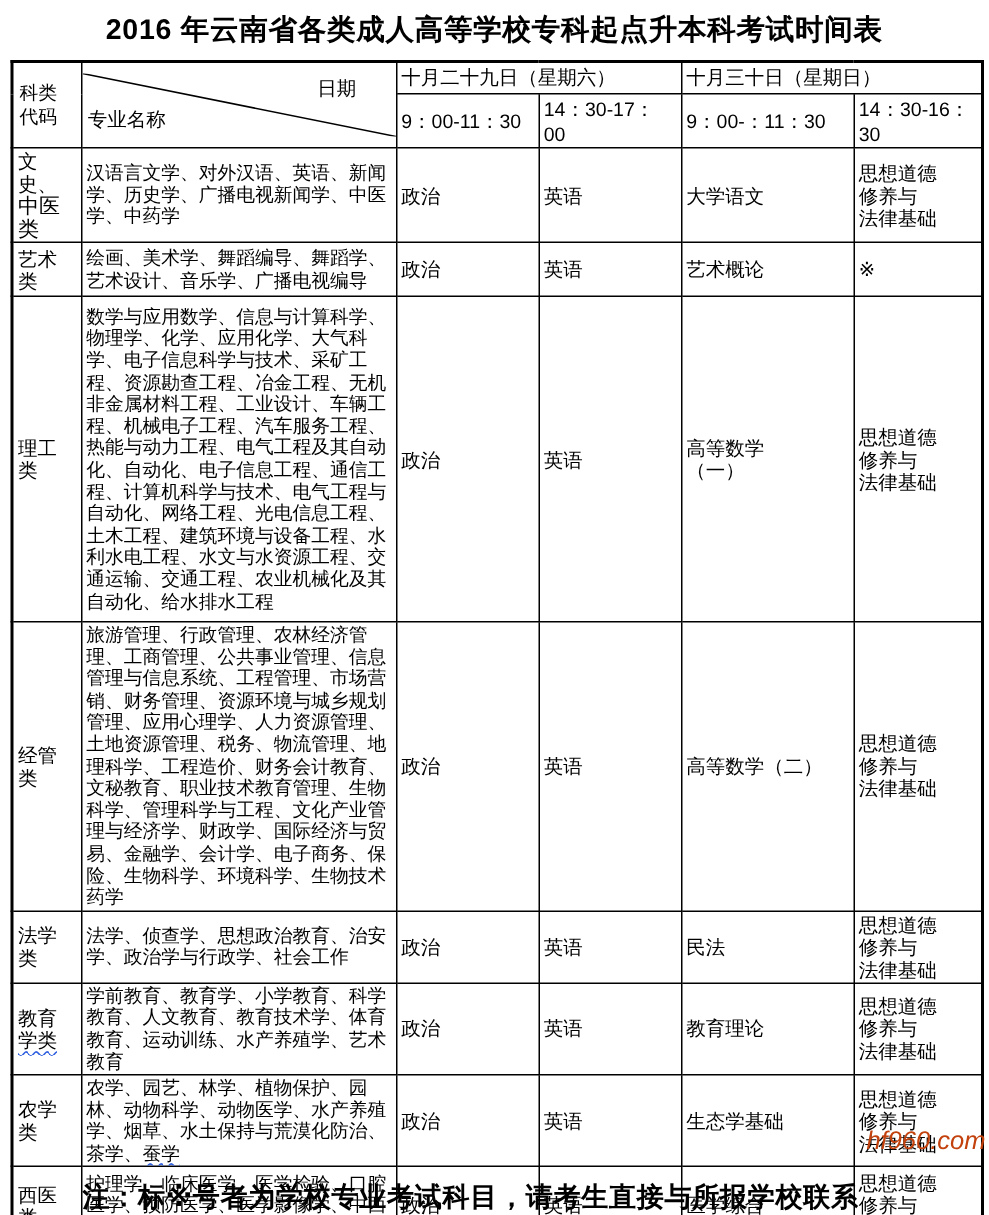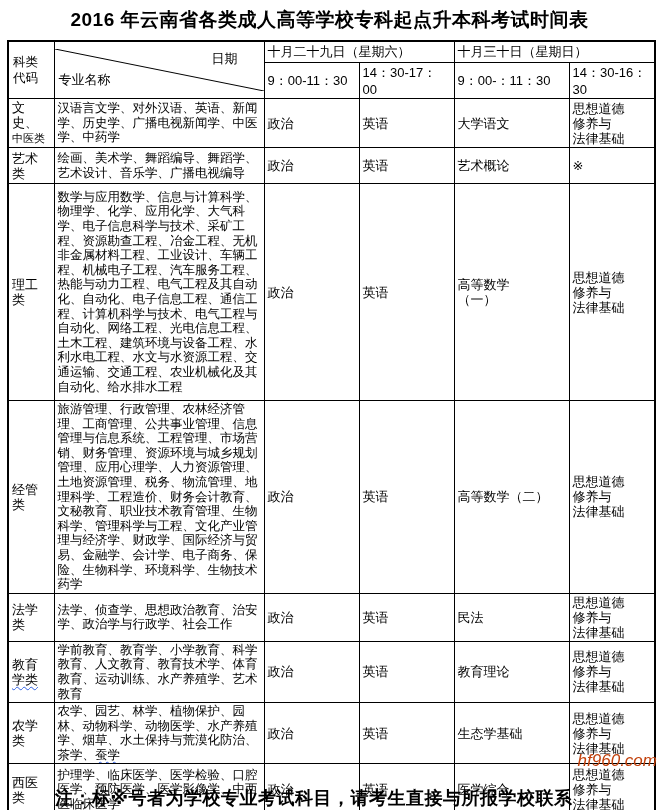--- a/index.html
+++ b/index.html
@@ -20,21 +20,21 @@
   .diag-cell { position:relative; padding:0; }
   .diag-wrap { position:relative; width:100%; height:42px; }
   .diag-line { position:absolute; left:0; top:0; width:100%; height:100%; display:block; }
   .diag-date { position:absolute; top:1px; right:26px; font-size:13px; }
   .diag-major { position:absolute; bottom:2px; left:4px; font-size:13px; }
 
   .hdr-day { font-size:13px; height:20px; }
   .hdr-time { font-size:13px; height:21px; }
 
   .cat { font-size:13px; line-height:15px; }
-  .cat-small { font-size:11px; }
+  .cat-small { font-size:14px; }
   .majors { text-align:left; font-size:12.5px; line-height:14.6px; padding:1px 3px; }
   .exam { font-size:13px; line-height:15px; white-space:pre-line;margin-left:12px; }
 
   .squiggle { text-decoration-line:underline; text-decoration-style:wavy;
               text-decoration-color:#2f5fe0; text-decoration-thickness:1px;
               text-underline-offset:2px; }
 
   .note { position:absolute; left:55px; top:786px; font-size:18px; font-weight:bold; letter-spacing:0.5px; }
 
   .watermark { position:absolute; right:2px; top:751px; z-index:10; text-align:center; }

